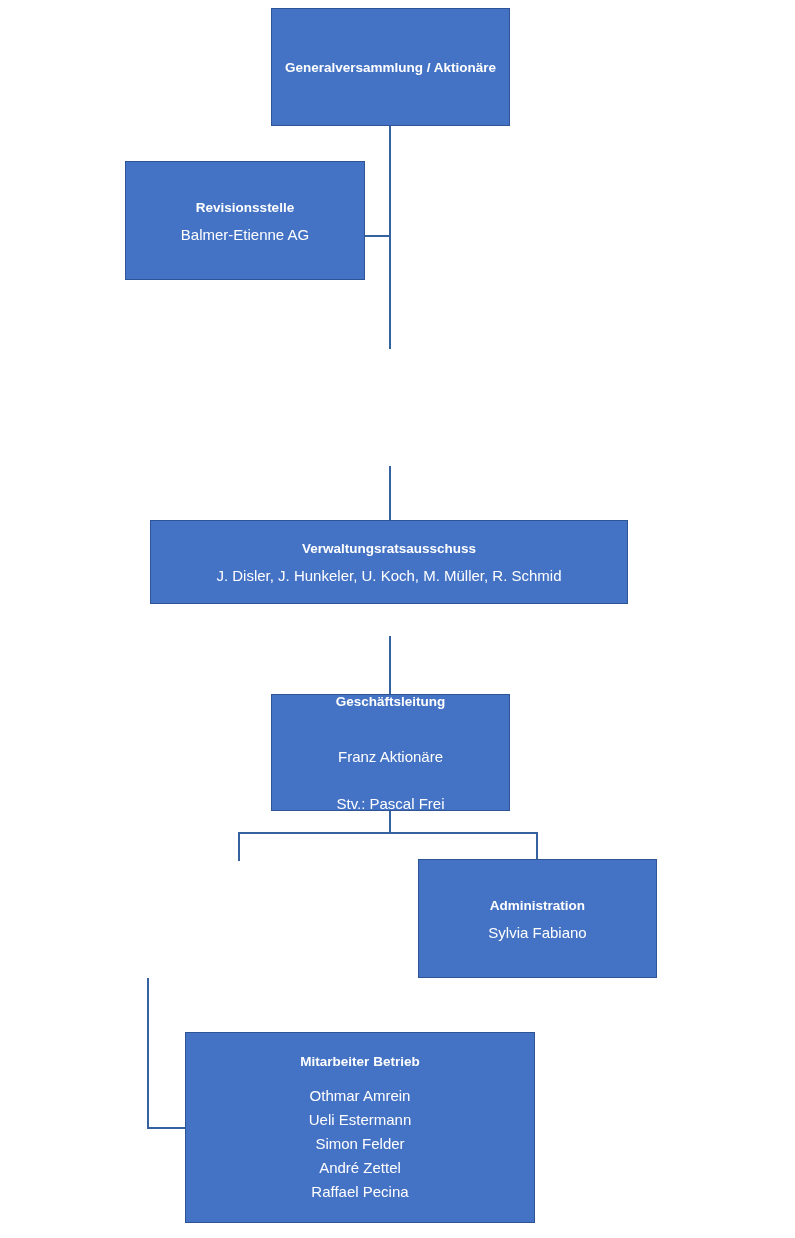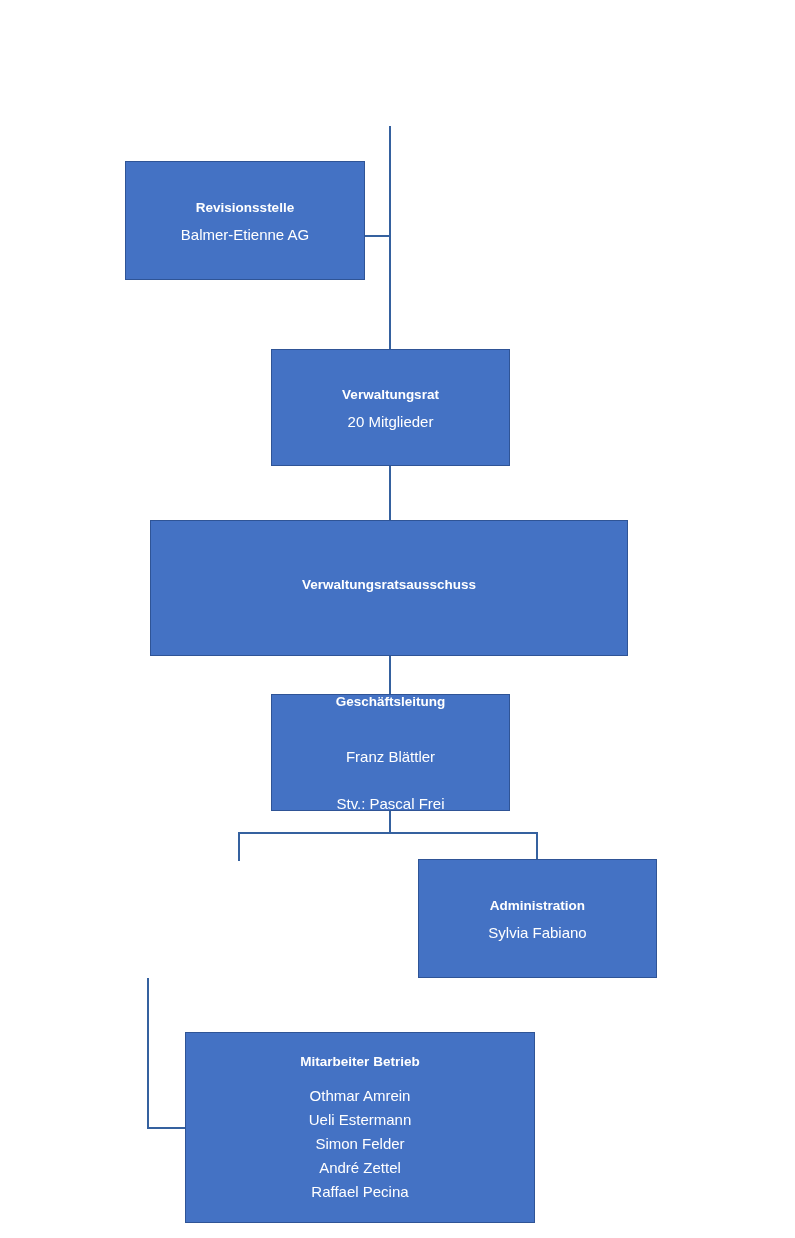--- a/index.html
+++ b/index.html
@@ -58,38 +58,38 @@
   <div class="conn h" style="left:365px; top:235px; width:25px;"></div>
   <div class="conn v" style="left:389px; top:466px; height:54px;"></div>
   <div class="conn v" style="left:389px; top:636px; height:58px;"></div>
   <div class="conn v" style="left:389px; top:811px; height:23px;"></div>
   <div class="conn h" style="left:238px; top:832px; width:299px;"></div>
   <div class="conn v" style="left:238px; top:832px; height:29px;"></div>
   <div class="conn v" style="left:536px; top:832px; height:28px;"></div>
   <div class="conn v" style="left:147px; top:978px; height:151px;"></div>
   <div class="conn h" style="left:147px; top:1127px; width:38px;"></div>
 
+  <div class="org-box title-only" style="left:271px; top:8px; width:239px; height:118px;">
+    <div class="title">Generalversammlung / Aktionäre</div>
+  </div>
 
   <div class="org-box" style="left:125px; top:161px; width:240px; height:119px;">
     <div class="title">Revisionsstelle</div>
     <div class="line">Balmer-Etienne AG</div>
   </div>
 
-  <div class="org-box" style="left:271px; top:349px; width:239px; height:117px;">
-    <div class="title">Verwaltungsrat</div>
-    <div class="line">20 Mitglieder</div>
-  </div>
 
-  <div class="org-box" style="left:150px; top:520px; width:478px; height:136px;">
+  <div class="org-box" style="left:150px; top:520px; width:478px; height:84px;">
     <div class="title">Verwaltungsratsausschuss</div>
+    <div class="line">J. Disler, J. Hunkeler, U. Koch, M. Müller, R. Schmid</div>
   </div>
 
   <div class="org-box" style="left:271px; top:694px; width:239px; height:117px;gap:28px;">
     <div class="title">Geschäftsleitung</div>
-    <div class="line">Franz Blättler</div>
+    <div class="line">Franz Aktionäre</div>
     <div class="line">Stv.: Pascal Frei</div>
   </div>
 
 
   <div class="org-box" style="left:418px; top:859px; width:239px; height:119px;text-align:center;">
     <div class="title">Administration</div>
     <div class="line">Sylvia Fabiano</div>
   </div>
 
   <div class="org-box spaced" style="left:185px; top:1032px; width:350px; height:191px;">

